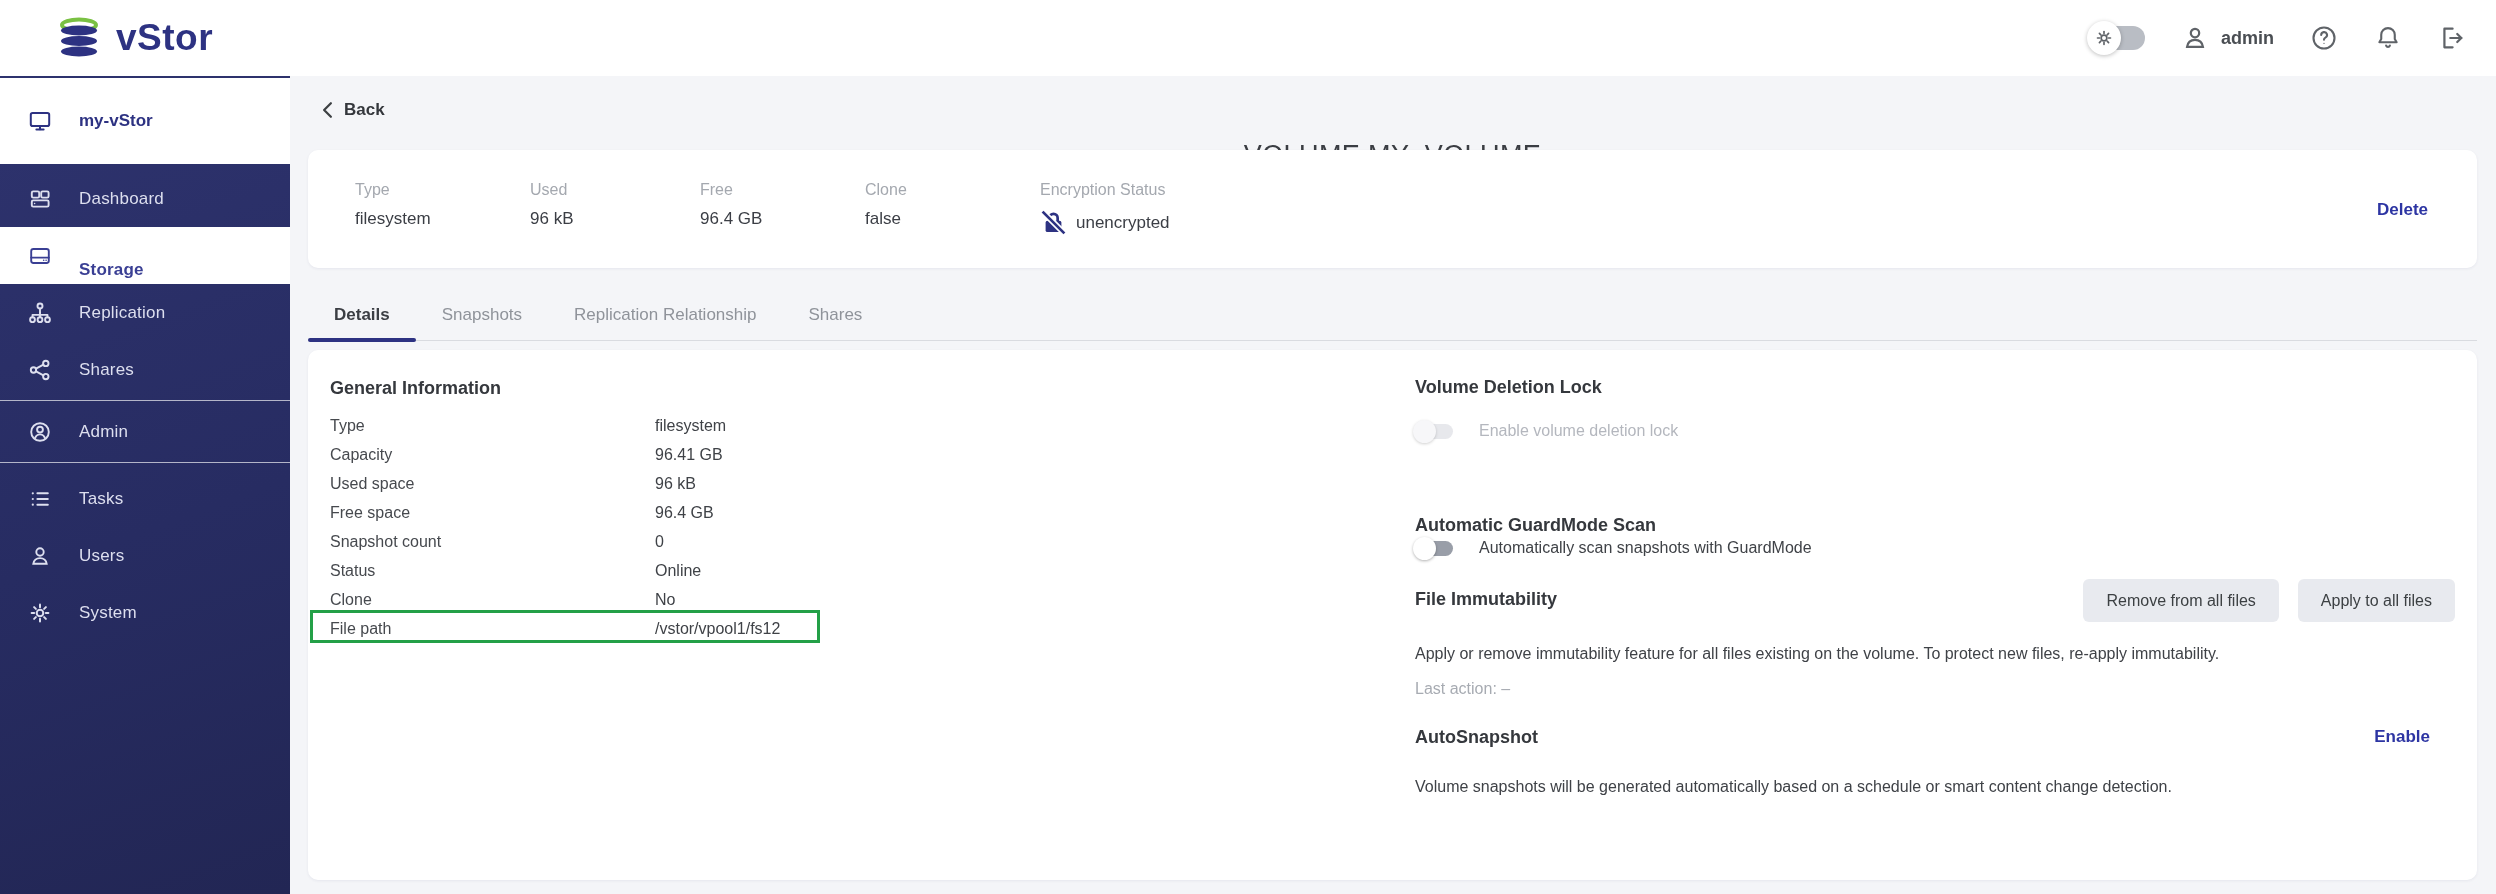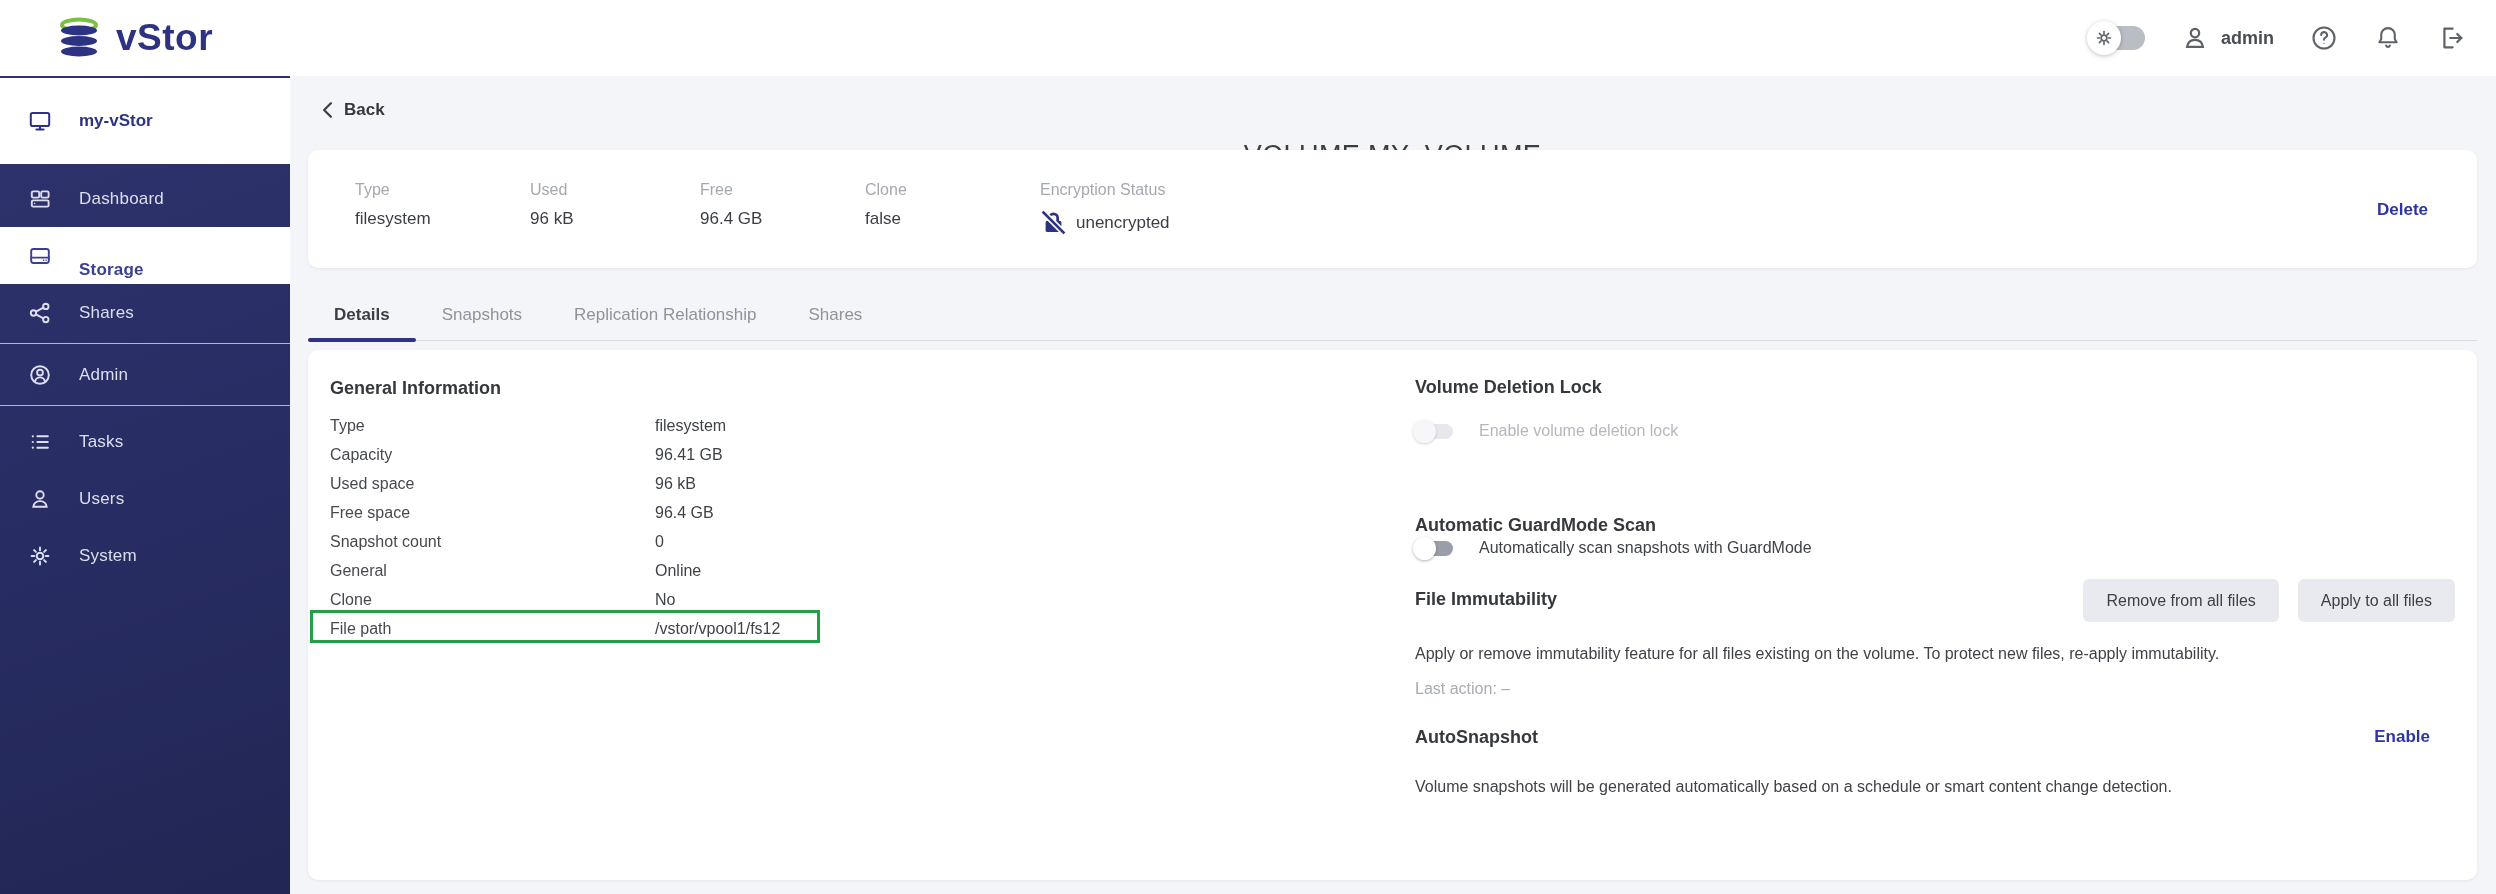--- a/index.html
+++ b/index.html
@@ -183,20 +183,34 @@
           <svg width="24" height="24" viewBox="0 0 24 24" fill="none" stroke="currentColor" stroke-width="1.9" stroke-linecap="round">
             <rect x="3.2" y="5" width="17.6" height="14" rx="2.2"></rect>
             <line x1="3.2" y1="13.6" x2="20.8" y2="13.6"></line>
             <circle cx="15.7" cy="16.3" r="0.8" fill="currentColor" stroke="none"></circle>
             <circle cx="18.1" cy="16.3" r="0.8" fill="currentColor" stroke="none"></circle>
           </svg>
         </span>
         <span class="nav-label">Storage</span>
       </div>
 
+      <div class="nav-item">
+        <span class="nav-icon">
+          <svg width="24" height="24" viewBox="0 0 24 24" fill="none" stroke="currentColor" stroke-width="1.9" stroke-linecap="round" stroke-linejoin="round">
+            <circle cx="12" cy="5" r="2.5"></circle>
+            <circle cx="4.5" cy="18.7" r="2.4"></circle>
+            <circle cx="12" cy="18.7" r="2.4"></circle>
+            <circle cx="19.5" cy="18.7" r="2.4"></circle>
+            <path d="M12 7.5v4.1"></path>
+            <path d="M4.5 16.2v-2.3h15v2.3"></path>
+            <path d="M12 11.6v4.6"></path>
+          </svg>
+        </span>
+        <span class="nav-label">Replication</span>
+      </div>
 
       <div class="nav-item">
         <span class="nav-icon">
           <svg width="24" height="24" viewBox="0 0 24 24" fill="none" stroke="currentColor" stroke-width="1.9" stroke-linecap="round">
             <circle cx="5.5" cy="12" r="2.7"></circle>
             <circle cx="17.8" cy="5.4" r="2.7"></circle>
             <circle cx="17.8" cy="18.6" r="2.7"></circle>
             <line x1="8" y1="10.7" x2="15.4" y2="6.7"></line>
             <line x1="8" y1="13.3" x2="15.4" y2="17.3"></line>
           </svg>
@@ -340,21 +354,21 @@
         </div>
         <div class="info-row">
           <span class="info-label">Free space</span>
           <span class="info-value">96.4 GB</span>
         </div>
         <div class="info-row">
           <span class="info-label">Snapshot count</span>
           <span class="info-value">0</span>
         </div>
         <div class="info-row">
-          <span class="info-label">General</span>
+          <span class="info-label">Status</span>
           <span class="info-value">Online</span>
         </div>
         <div class="info-row">
           <span class="info-label">Clone</span>
           <span class="info-value">No</span>
         </div>
         <div class="info-row">
           <span class="info-label">File path</span>
           <span class="info-value">/vstor/vpool1/fs12</span>
         </div>

